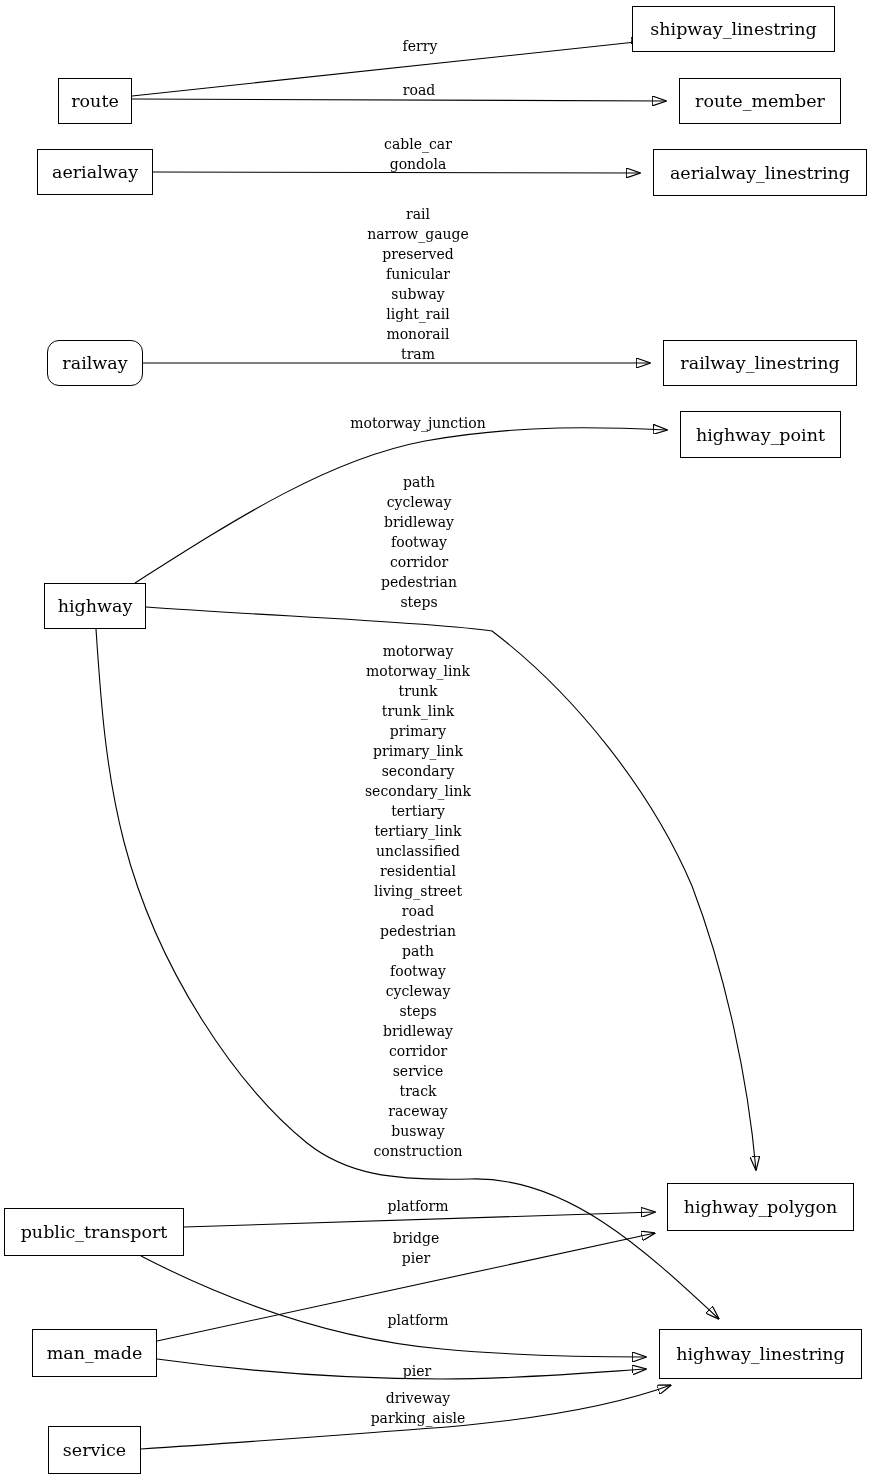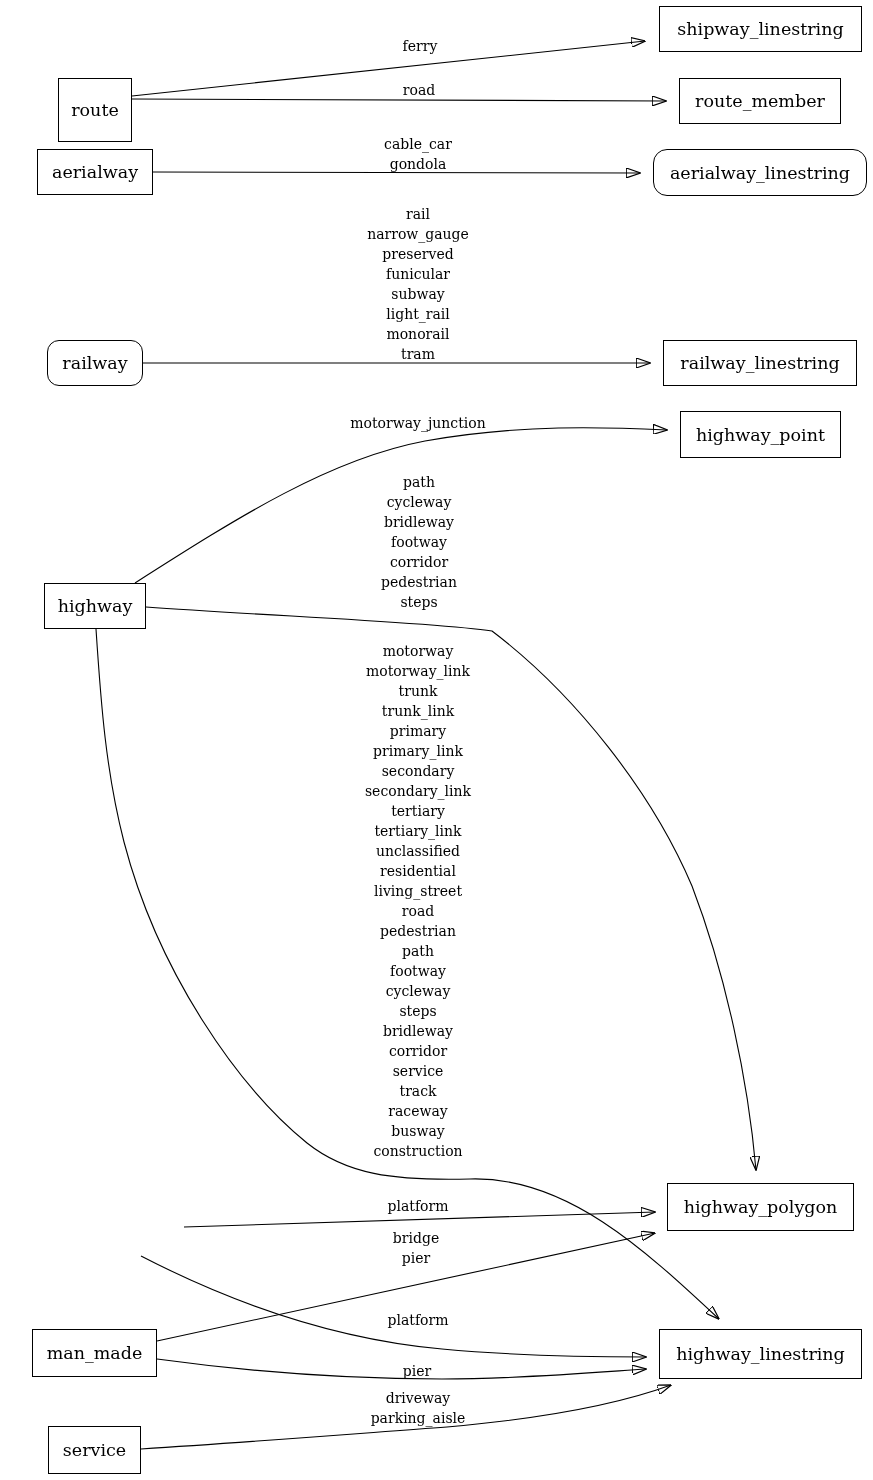--- a/index.html
+++ b/index.html
@@ -60,30 +60,31 @@
     <path d="M 135,583 C 240,516 330,459 425,441 C 520,424 605,427 667,430" marker-end="url(#arrow)"></path>
     <path d="M 146,607 C 270,616 430,622 492,631 C 575,694 652,792 692,886 C 726,975 748,1080 756,1170" marker-end="url(#arrow)"></path>
     <path d="M 96,629 C 101,705 106,772 124,842 C 158,972 238,1087 307,1143 C 346,1174 392,1181 470,1179 C 566,1176 645,1250 719,1319" marker-end="url(#arrow)"></path>
     <path d="M 184,1227 L 655,1212" marker-end="url(#arrow)"></path>
     <path d="M 141,1256 C 232,1303 332,1339 442,1349 C 518,1356 586,1357 646,1357" marker-end="url(#arrow)"></path>
     <path d="M 157,1341 L 655,1233" marker-end="url(#arrow)"></path>
     <path d="M 157,1359 C 252,1372 352,1379 442,1379 C 518,1379 588,1373 646,1369" marker-end="url(#arrow)"></path>
     <path d="M 141,1449 C 252,1442 352,1434 447,1427 C 548,1418 622,1403 671,1385" marker-end="url(#arrow)"></path>
   </svg>
 
-  <div class="node" style="left:58px; top:78px; width:74px; height:64px;">route</div>
+  <div class="node" style="left:58px; top:78px; width:74px; height:46px;">route</div>
   <div class="node" style="left:37px; top:149px; width:116px; height:46px;">aerialway</div>
   <div class="node" style="left:47px; top:340px; width:96px; height:46px;border-radius:12px;">railway</div>
   <div class="node" style="left:44px; top:583px; width:102px; height:46px;">highway</div>
+  <div class="node" style="left:4px; top:1208px; width:180px; height:48px;">public_transport</div>
   <div class="node" style="left:32px; top:1329px; width:125px; height:48px;">man_made</div>
   <div class="node" style="left:48px; top:1426px; width:93px; height:48px;">service</div>
 
-  <div class="node" style="left:659px; top:6px; width:203px; height:46px;">shipway_linestring</div>
+  <div class="node" style="left:632px; top:6px; width:203px; height:46px;">shipway_linestring</div>
   <div class="node" style="left:679px; top:78px; width:162px; height:46px;text-align:right;">route_member</div>
-  <div class="node" style="left:653px; top:149px; width:214px; height:47px;border-radius:14px;">aerialway_linestring</div>
+  <div class="node" style="left:653px; top:149px; width:214px; height:47px;">aerialway_linestring</div>
   <div class="node" style="left:663px; top:340px; width:194px; height:46px;">railway_linestring</div>
   <div class="node" style="left:680px; top:411px; width:161px; height:47px;">highway_point</div>
   <div class="node" style="left:659px; top:1329px; width:203px; height:50px;">highway_linestring</div>
   <div class="node" style="left:667px; top:1183px; width:187px; height:48px;">highway_polygon</div>
 
   <div class="edge-label" style="left:420px; top:36px;">ferry</div>
   <div class="edge-label" style="left:419px; top:80px;">road</div>
   <div class="edge-label" style="left:418px; top:134px;">cable_car
 gondola</div>
   <div class="edge-label" style="left:418px; top:204px;">rail

